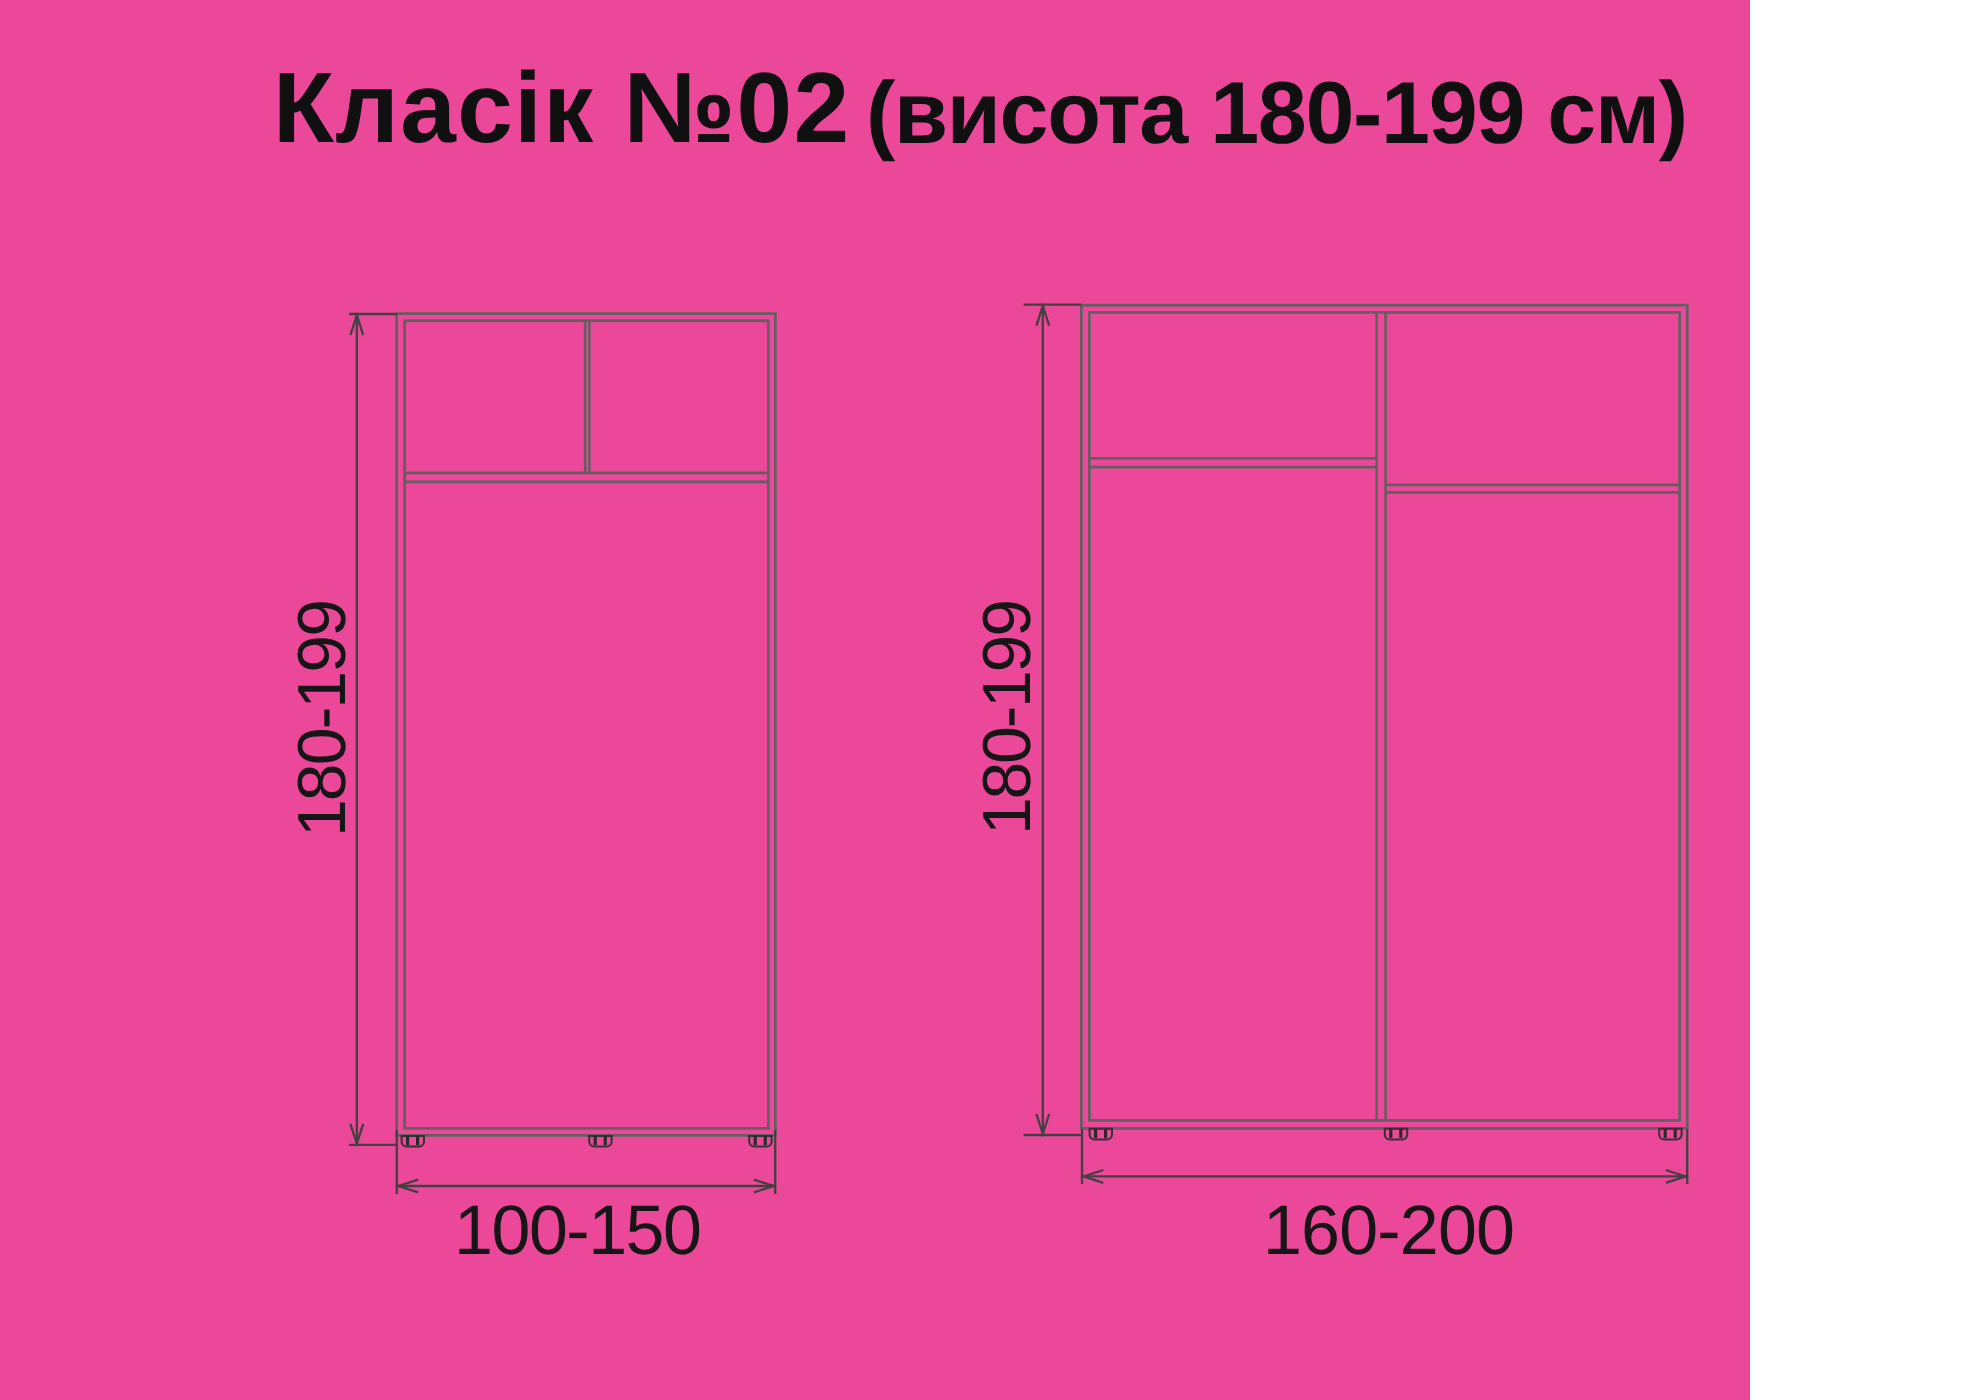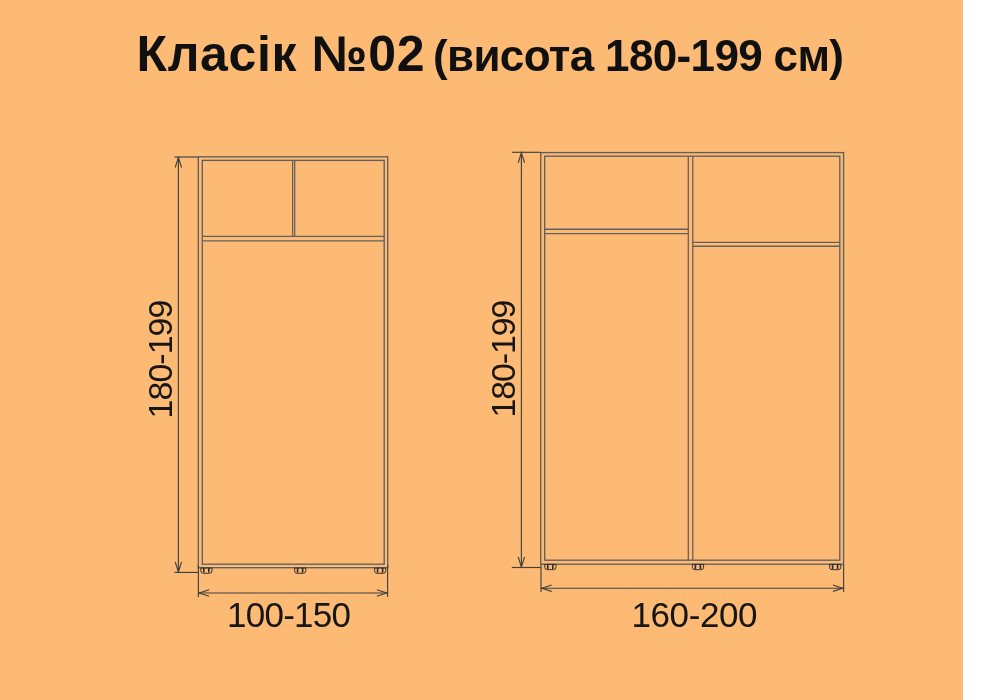--- a/index.html
+++ b/index.html
@@ -1,16 +1,16 @@
 <!DOCTYPE html>
 <html><head>
 <meta charset="utf-8">
 <style>
   html,body{margin:0;padding:0;background:#ffffff;}
-  .page{position:relative;width:963px;height:700px;background:#fdba74;overflow:hidden;
+  .page{position:relative;width:875px;height:700px;background:#ec4899;overflow:hidden;
         font-family:"Liberation Sans", sans-serif;}
   svg{position:absolute;left:0;top:0;}
 </style>
 </head>
 <body>
 <div class="page">
 <svg width="983" height="700" viewBox="0 0 983 700">
 
   <g>
     <text x="136.5" y="71" font-size="50" font-weight="bold" fill="#101010" textLength="288">Класік №02</text>

